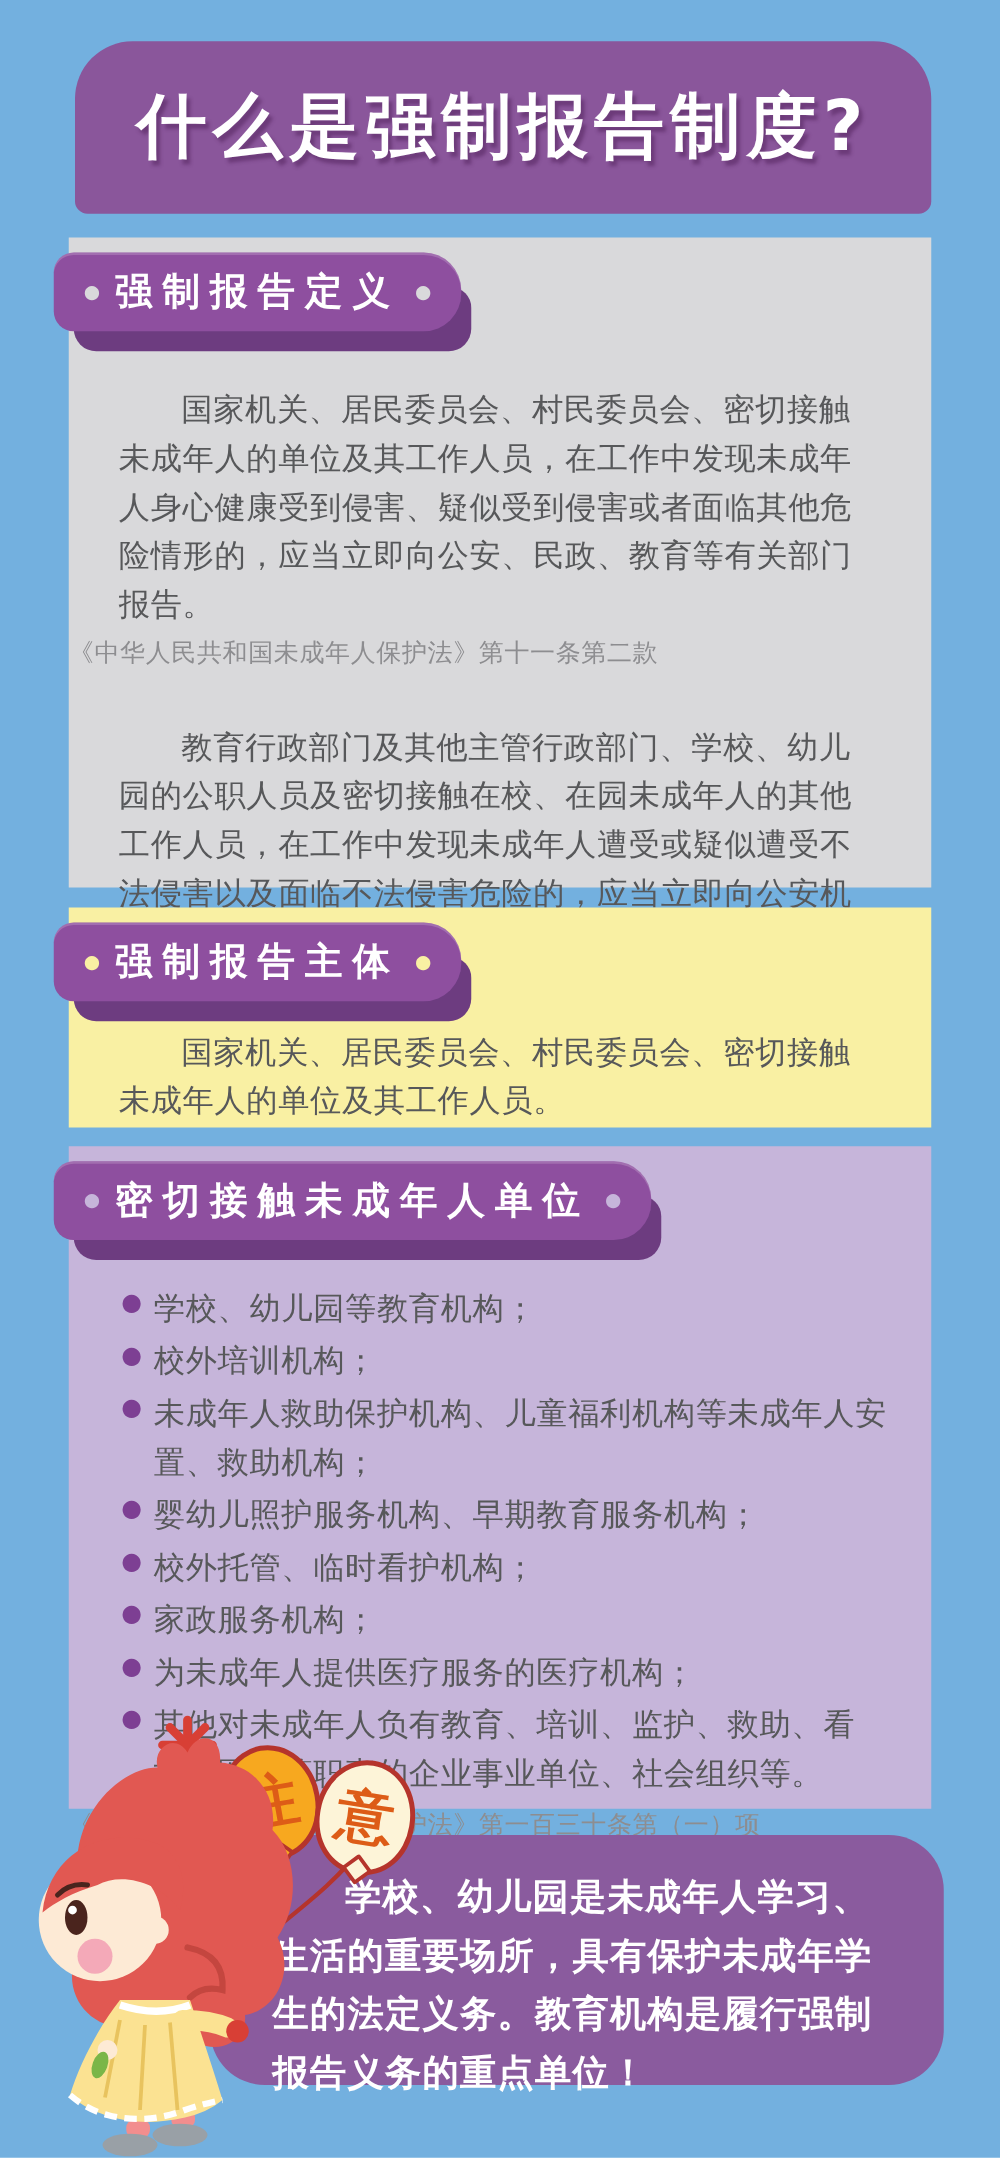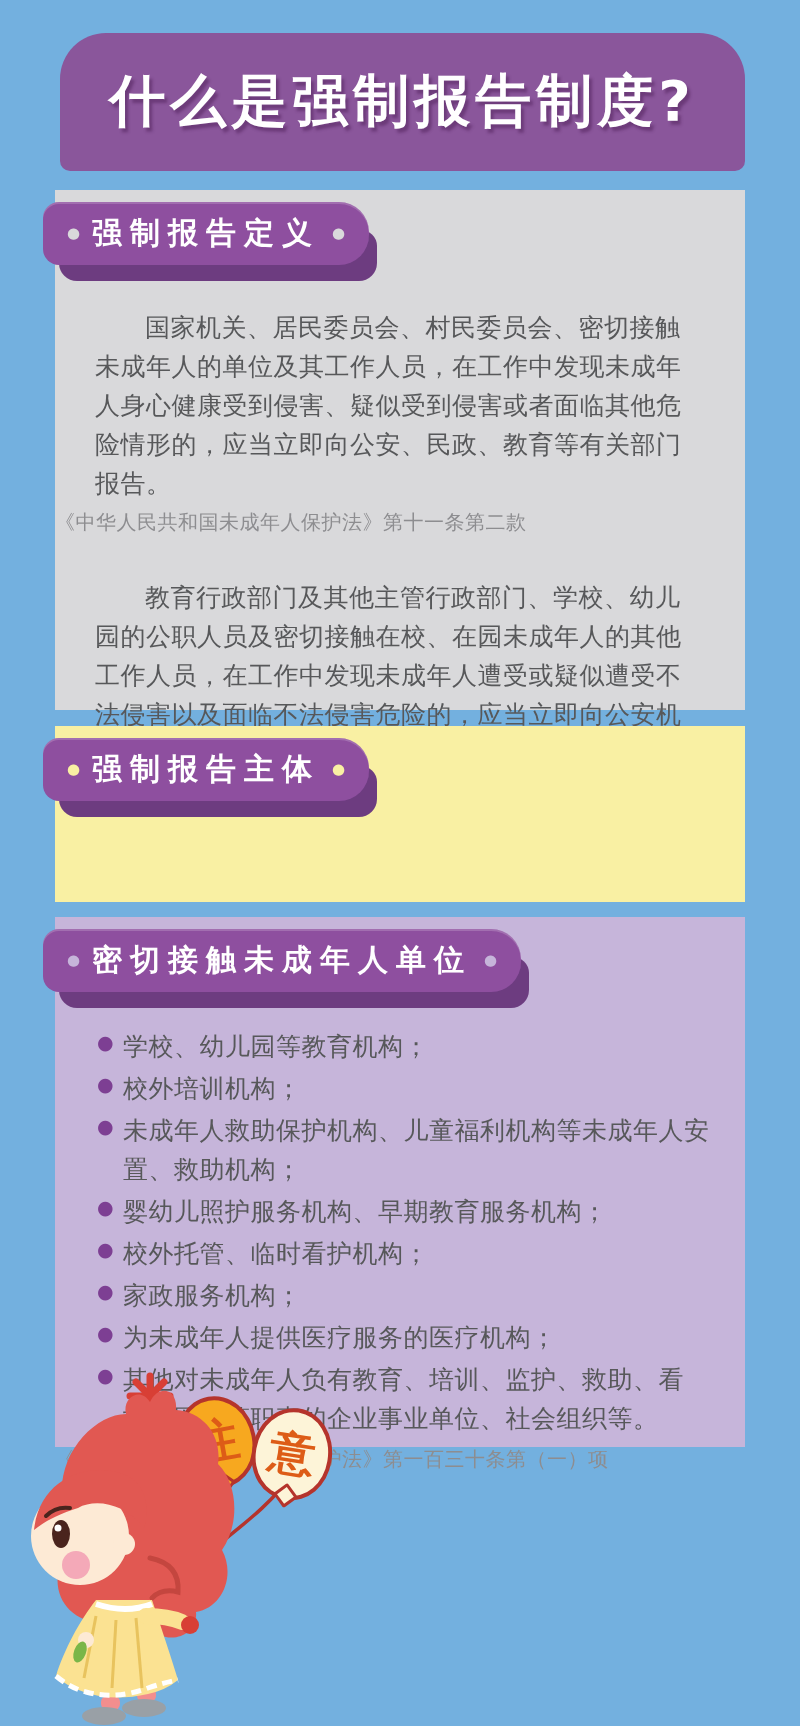--- a/index.html
+++ b/index.html
@@ -95,20 +95,21 @@
   </section>
 
   <section class="card card2">
     <div class="ribbon">
       <div class="pill">
         <span class="pill-dot">●</span>
         <span>强制报告主体</span>
         <span class="pill-dot">●</span>
       </div>
     </div>
+    <p class="para">国家机关、居民委员会、村民委员会、密切接触未成年人的单位及其工作人员。</p>
   </section>
 
   <section class="card card3">
     <div class="ribbon">
       <div class="pill">
         <span class="pill-dot">●</span>
         <span>密切接触未成年人单位</span>
         <span class="pill-dot">●</span>
       </div>
     </div>
@@ -150,20 +151,23 @@
         </li>
 
         <li>
           <span class="b-dot">●</span>
           <span>其他对未成年人负有教育、培训、监护、救助、看护、医疗等职责的企业事业单位、社会组织等。</span>
         </li>
       </ul>
     <p class="cite c3">《中华人民共和国未成年人保护法》第一百三十条第（一）项</p>
   </section>
 
+  <section class="notice-card">
+    <p>学校、幼儿园是未成年人学习、生活的重要场所，具有保护未成年学生的法定义务。教育机构是履行强制报告义务的重点单位！</p>
+  </section>
 
   <svg class="strings" width="210" height="175" viewBox="0 0 210 175">
     <path d="M106 8 C88 52, 42 78, 46 118 C48 132, 36 134, 34 124 C32 114, 46 112, 48 126 C50 142, 44 152, 40 158" fill="none" stroke="#b5342c" stroke-width="3.5" stroke-linecap="round"></path>
     <path d="M182 22 C150 70, 84 102, 46 152" fill="none" stroke="#b5342c" stroke-width="3.5" stroke-linecap="round"></path>
   </svg>
 
   <div class="balloon balloon-1">
     <span class="bchar">注</span>
     <span class="knot"></span>
   </div>

